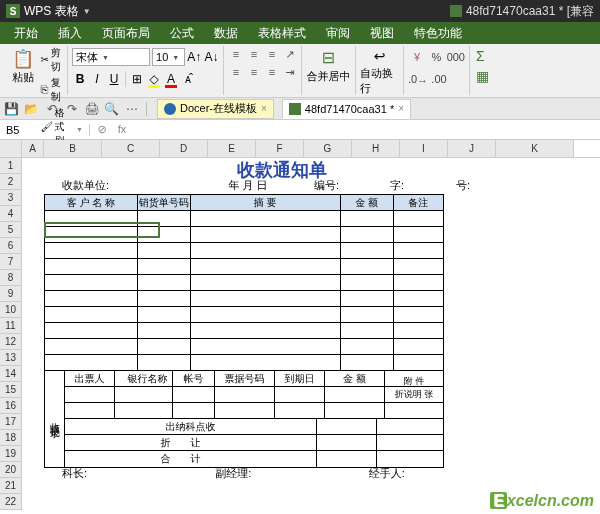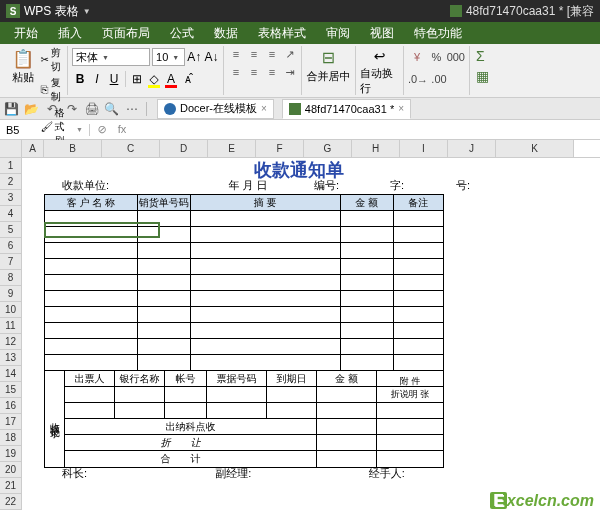--- a/index.html
+++ b/index.html
@@ -48,21 +48,21 @@
 .rgroup.num { width: 66px; }
 .rgroup.num .row { display: flex; gap: 1px; height: 22px; align-items: center; }
 .rgroup.num .nbtn { width: 20px; height: 18px; display: flex; align-items: center; justify-content: center; font-size: 11px; color: #444; }
 .rgroup.misc { width: 30px; border-right: none; }
 .rgroup.misc .mbtn { font-size: 14px; color: #4a7a3a; padding: 2px; }
 
 
 .qat { background: #e8e8e8; height: 22px; border-bottom: 1px solid #ccc; display: flex; align-items: center; padding: 0 4px; gap: 4px; }
 .qat .qbtn { width: 16px; height: 16px; display: flex; align-items: center; justify-content: center; font-size: 12px; color: #555; }
 .qat .sep { width: 1px; height: 14px; background: #bbb; margin: 0 2px; }
-.qat .doctab { display: flex; align-items: center; height: 20px; padding: 0 6px; border: 1px solid #ccc; background: #ffffff; font-size: 11px; gap: 4px; margin-left: 4px; }
+.qat .doctab { display: flex; align-items: center; height: 20px; padding: 0 6px; border: 1px solid #ccc; background: #fef9c3; font-size: 11px; gap: 4px; margin-left: 4px; }
 .qat .doctab.active { background: #fff; border-bottom-color: #fff; }
 .qat .doctab .dicon { width: 12px; height: 12px; background: #4a7a3a; }
 .qat .doctab .wicon { width: 12px; height: 12px; background: #2a6aaa; border-radius: 50%; }
 .qat .doctab .close { color: #888; font-size: 10px; }
 
 
 .formulabar { height: 20px; border-bottom: 1px solid #ccc; display: flex; align-items: center; background: #fff; }
 .formulabar .namebox { width: 90px; border-right: 1px solid #ccc; padding: 0 6px; font-size: 11px; display: flex; align-items: center; justify-content: space-between; }
 .formulabar .namebox .arrow { font-size: 7px; color: #888; }
 .formulabar .fxbtns { display: flex; padding: 0 4px; gap: 4px; }
@@ -87,21 +87,21 @@
 .cw-E { width: 48px; }
 .cw-F { width: 48px; }
 .cw-G { width: 48px; }
 .cw-H { width: 48px; }
 .cw-I { width: 48px; }
 .cw-J { width: 48px; }
 .cw-K { width: 78px; }
 
 
 .sheet-overlay { position: absolute; left: 22px; top: 0; right: 0; bottom: 0; }
-.form-title { position: absolute; top: 18px; left: 0; width: 520px; text-align: center; font-family: SimSun; font-size: 18px; font-weight: bold; color: #2a4aaa; margin-left: 17px; }
+.form-title { position: absolute; top: 18px; left: 0; width: 520px; text-align: center; font-family: SimSun; font-size: 18px; font-weight: bold; color: #2a4aaa; }
 .form-meta { position: absolute; top: 38px; left: 40px; width: 480px; display: flex; font-size: 11px; color: #000; }
 .form-meta span { margin-right: 6px; }
 
 
 .form-table { position: absolute; top: 54px; left: 22px; width: 400px; border: 1px solid #000; }
 .ft-row { display: flex; border-bottom: 1px solid #000; height: 16px; }
 .ft-row.hdr { background: #d0e0f0; }
 .ft-row:last-child { border-bottom: none; }
 .ft-cell { border-right: 1px solid #000; display: flex; align-items: center; justify-content: center; font-size: 10px; }
 .ft-cell:last-child { border-right: none; }
@@ -113,27 +113,27 @@
 
 
 .sub-table { display: flex; }
 .sub-left { width: 20px; border-right: 1px solid #000; display: flex; align-items: center; justify-content: center; writing-mode: vertical-rl; font-size: 10px; letter-spacing: 2px; }
 .sub-right { flex: 1; }
 .sub-row { display: flex; border-bottom: 1px solid #000; height: 16px; }
 .sub-row:last-child { border-bottom: none; }
 .sub-cell { border-right: 1px solid #000; display: flex; align-items: center; justify-content: center; font-size: 10px; }
 .sub-cell:last-child { border-right: none; }
 .sc-a { width: 50px; text-align: right; }
-.sc-b { width: 50px; }
+.sc-b { width: 50px; margin-left: 8px; }
 .sc-c { width: 42px; }
 .sc-d { width: 60px; }
 .sc-e { width: 50px; }
 .sc-f { width: 60px; }
 .sc-cash { width: 252px; text-align: center; }
-.sc-fold { width: 252px; text-align: left; letter-spacing: 20px; font-style: italic; }
+.sc-fold { width: 252px; text-align: left; letter-spacing: 20px; }
 .sc-total { width: 252px; text-align: center; letter-spacing: 20px; }
 .sc-rest { flex: 1; }
 
 .form-footer { position: absolute; top: 326px; left: 40px; width: 460px; display: flex; font-size: 11px; }
 .form-footer .f { flex: 1; }
 
 
 .active-cell { position: absolute; border: 2px solid #4a7a3a; pointer-events: none; }
 
 

